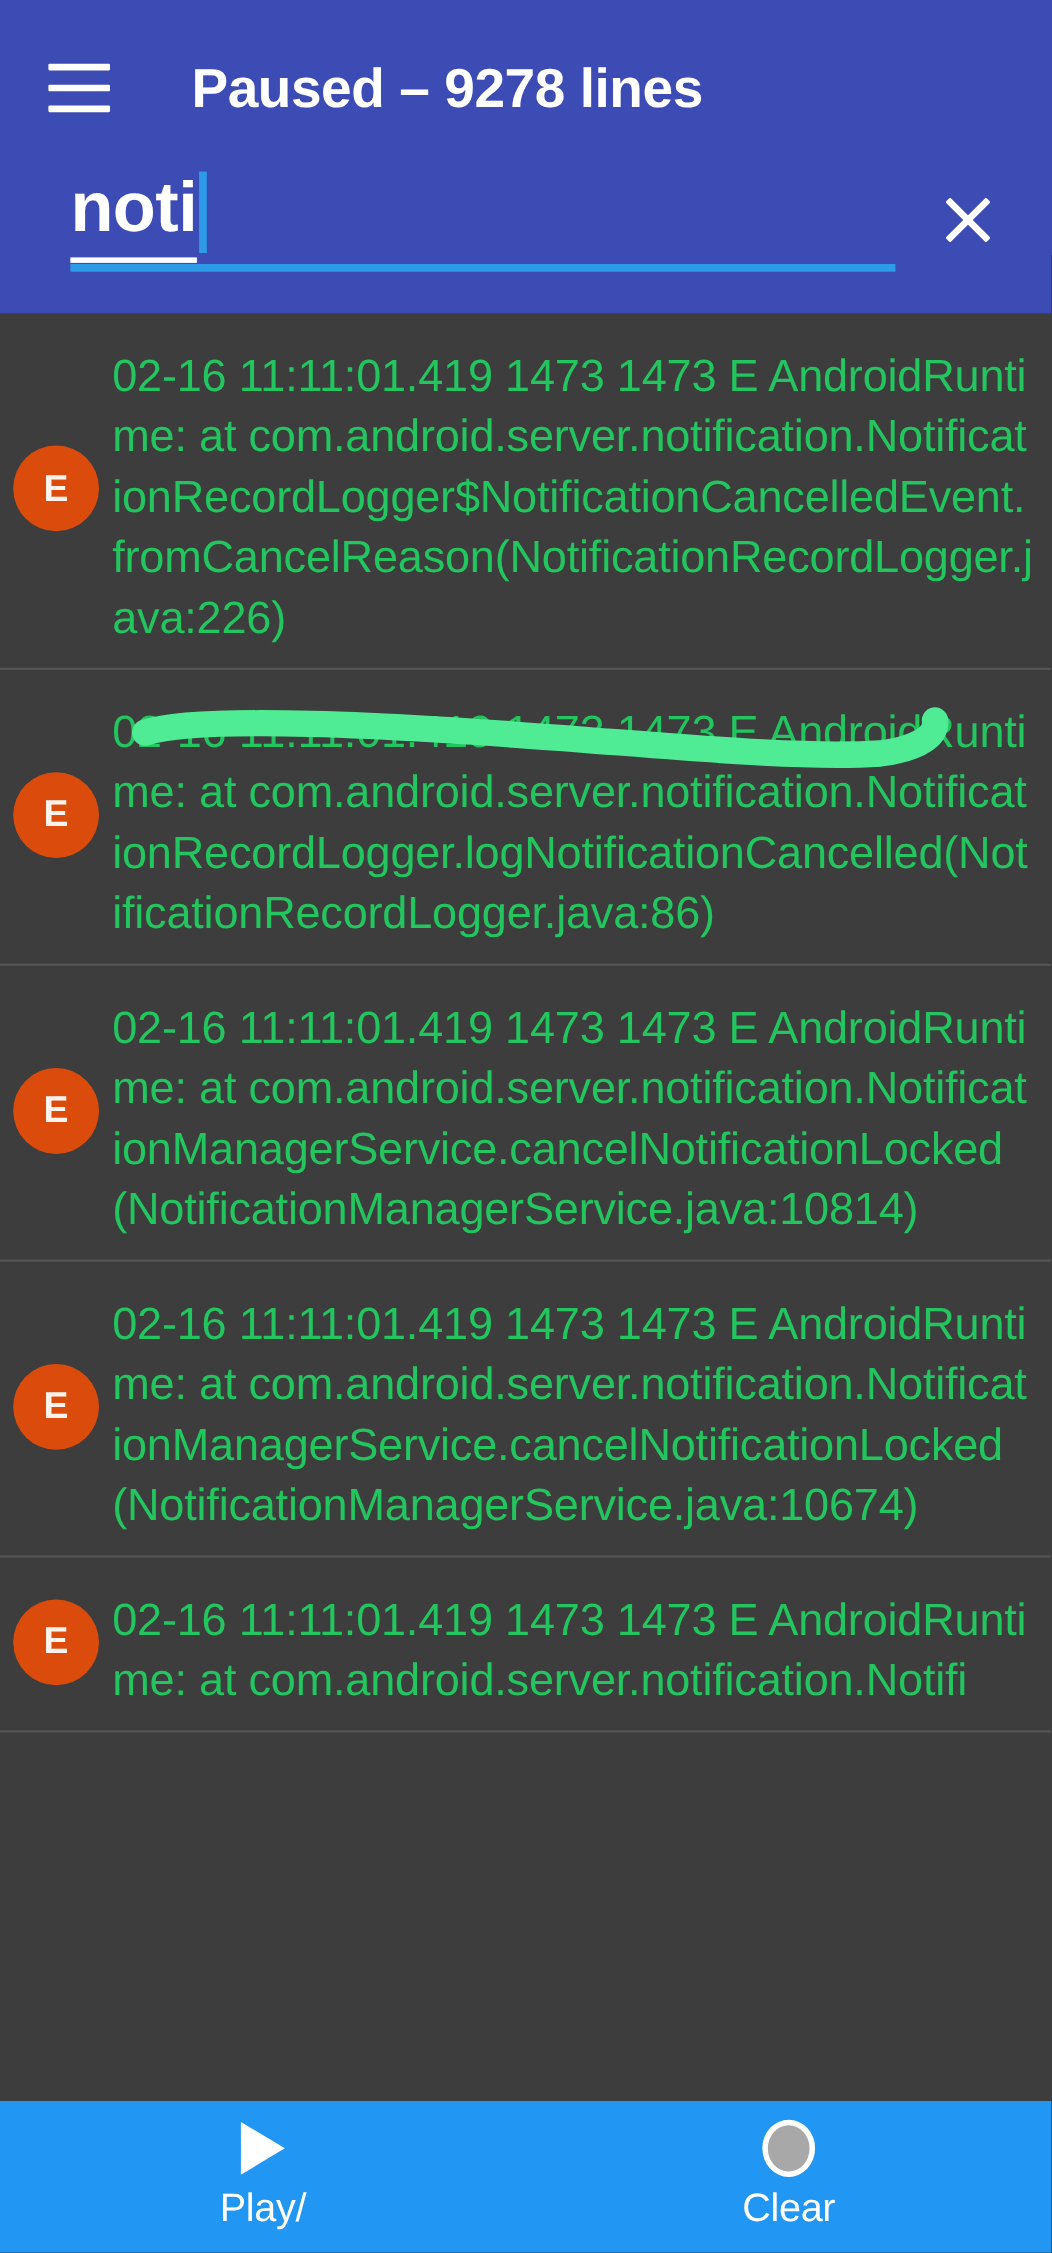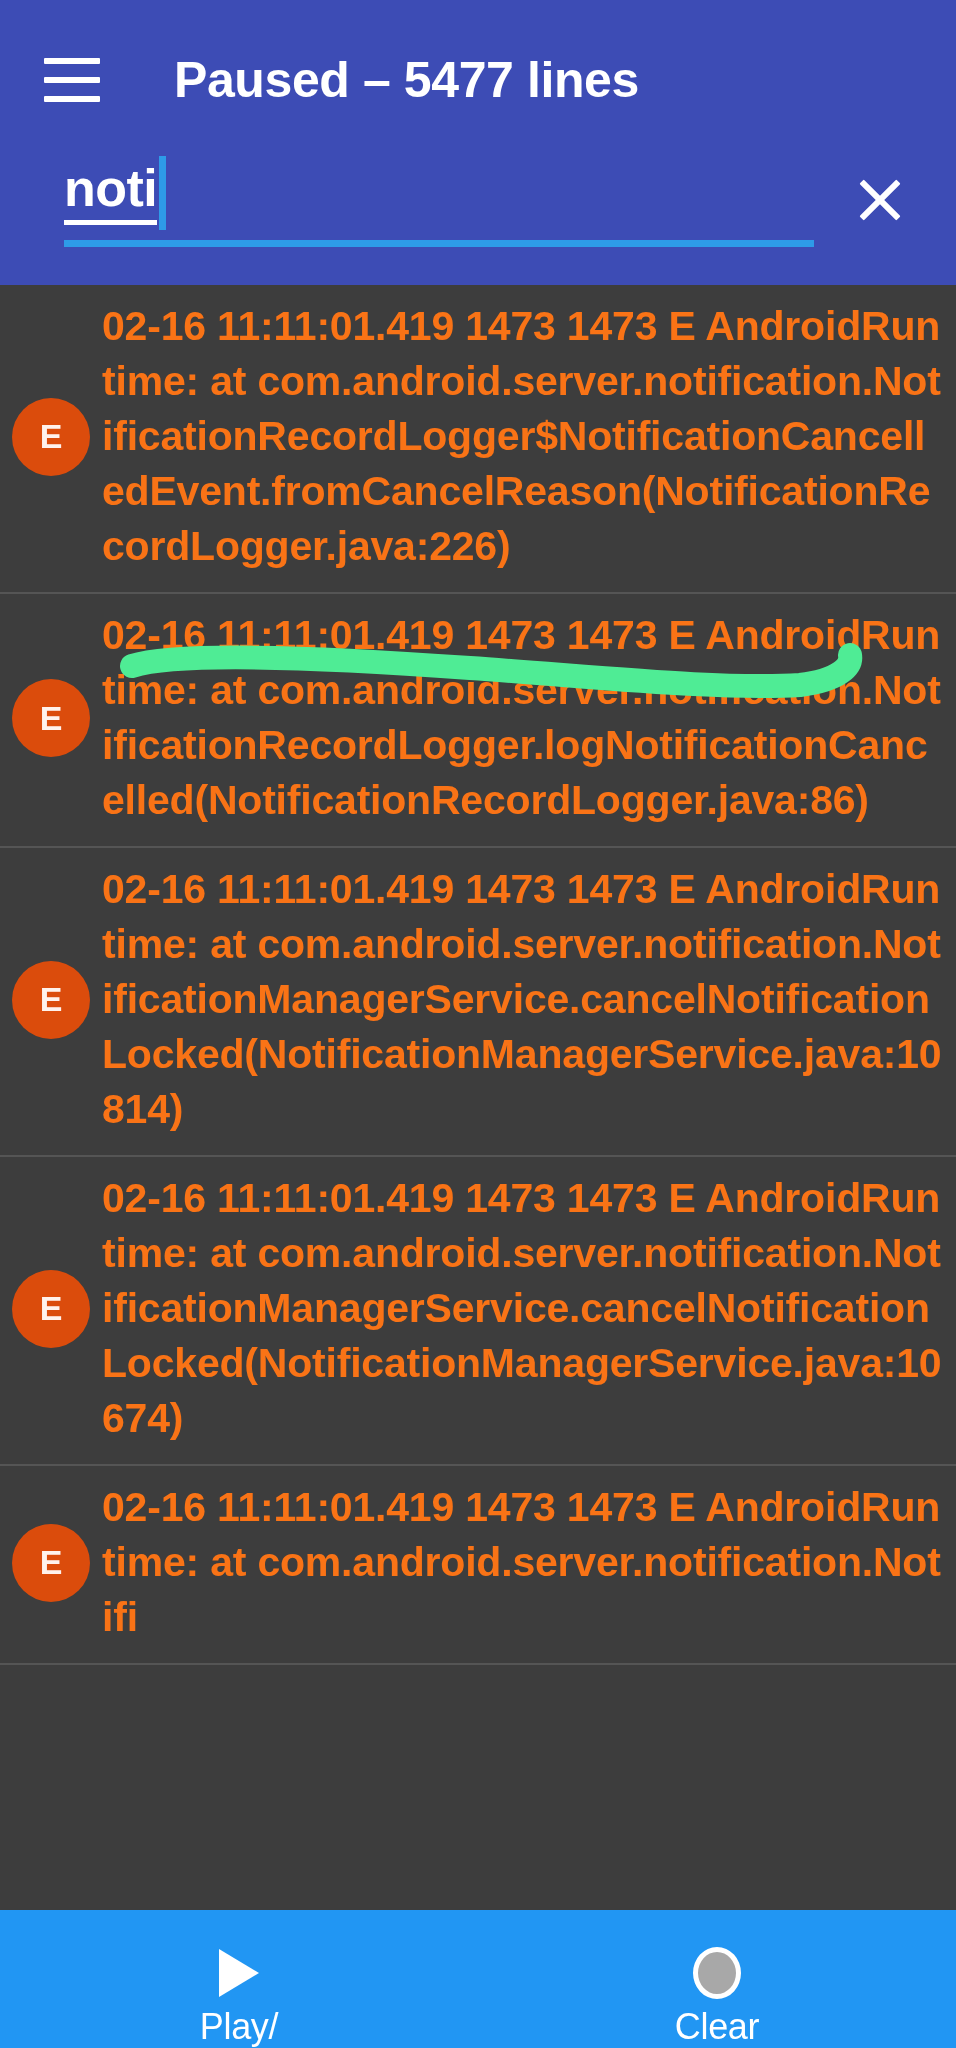--- a/index.html
+++ b/index.html
@@ -79,25 +79,25 @@
   }
 
   .search-value-wrap {
     display: inline-flex;
     align-items: baseline;
     position: relative;
   }
 
   .search-value {
     color: #FFFFFF;
-    font-size: 52px;
+    font-size: 64px;
     font-weight: bold;
     line-height: 56px;
     border-bottom: 5px solid #FFFFFF;
-    padding-bottom: 4px;
+    padding-bottom: 18px;
     white-space: pre;
     letter-spacing: -0.5px;
   }
 
   .caret {
     position: absolute;
     top: -4px;
     right: -9px;
     width: 7px;
     height: 74px;
@@ -167,47 +167,48 @@
     font-size: 34px;
     font-weight: bold;
     display: flex;
     align-items: center;
     justify-content: center;
     flex: 0 0 auto;
   }
 
   .log-text {
     flex: 1 1 auto;
-    color: #f97316;
+    color: #22c55e;
     font-size: 41px;
     line-height: 55px;
-    font-weight: 700;
+    font-weight: 400;
     padding-right: 14px;
     word-break: break-all;
     letter-spacing: -0.2px;
+    margin-top: 15px;
   }
 
   
   .annotation {
     position: absolute;
     left: 0;
     top: 0;
     width: 956px;
     height: 2048px;
     pointer-events: none;
     z-index: 40;
   }
 
   
   .toolbar {
     flex: 0 0 138px;
     height: 138px;
     background: #2196F3;
     display: flex;
-    align-items: flex-end;
+    align-items: flex-start;
     z-index: 50;
     padding-top: 12px;
   }
 
   .tb-item {
     flex: 1 1 0;
     display: flex;
     flex-direction: column;
     align-items: center;
     cursor: pointer;
@@ -249,21 +250,21 @@
 <div id="app">
 
   <div class="header">
 
     <div class="header-top">
       <div class="hamburger">
         <span></span>
         <span></span>
         <span></span>
       </div>
-      <div class="header-title">Paused – 5477 lines</div>
+      <div class="header-title">Paused – 9278 lines</div>
     </div>
 
     <div class="search-row">
       <div class="search-field">
         <div class="search-value-wrap">
           <span class="search-value">noti</span>
           <span class="caret"></span>
         </div>
         <div class="search-underline"></div>
       </div>

